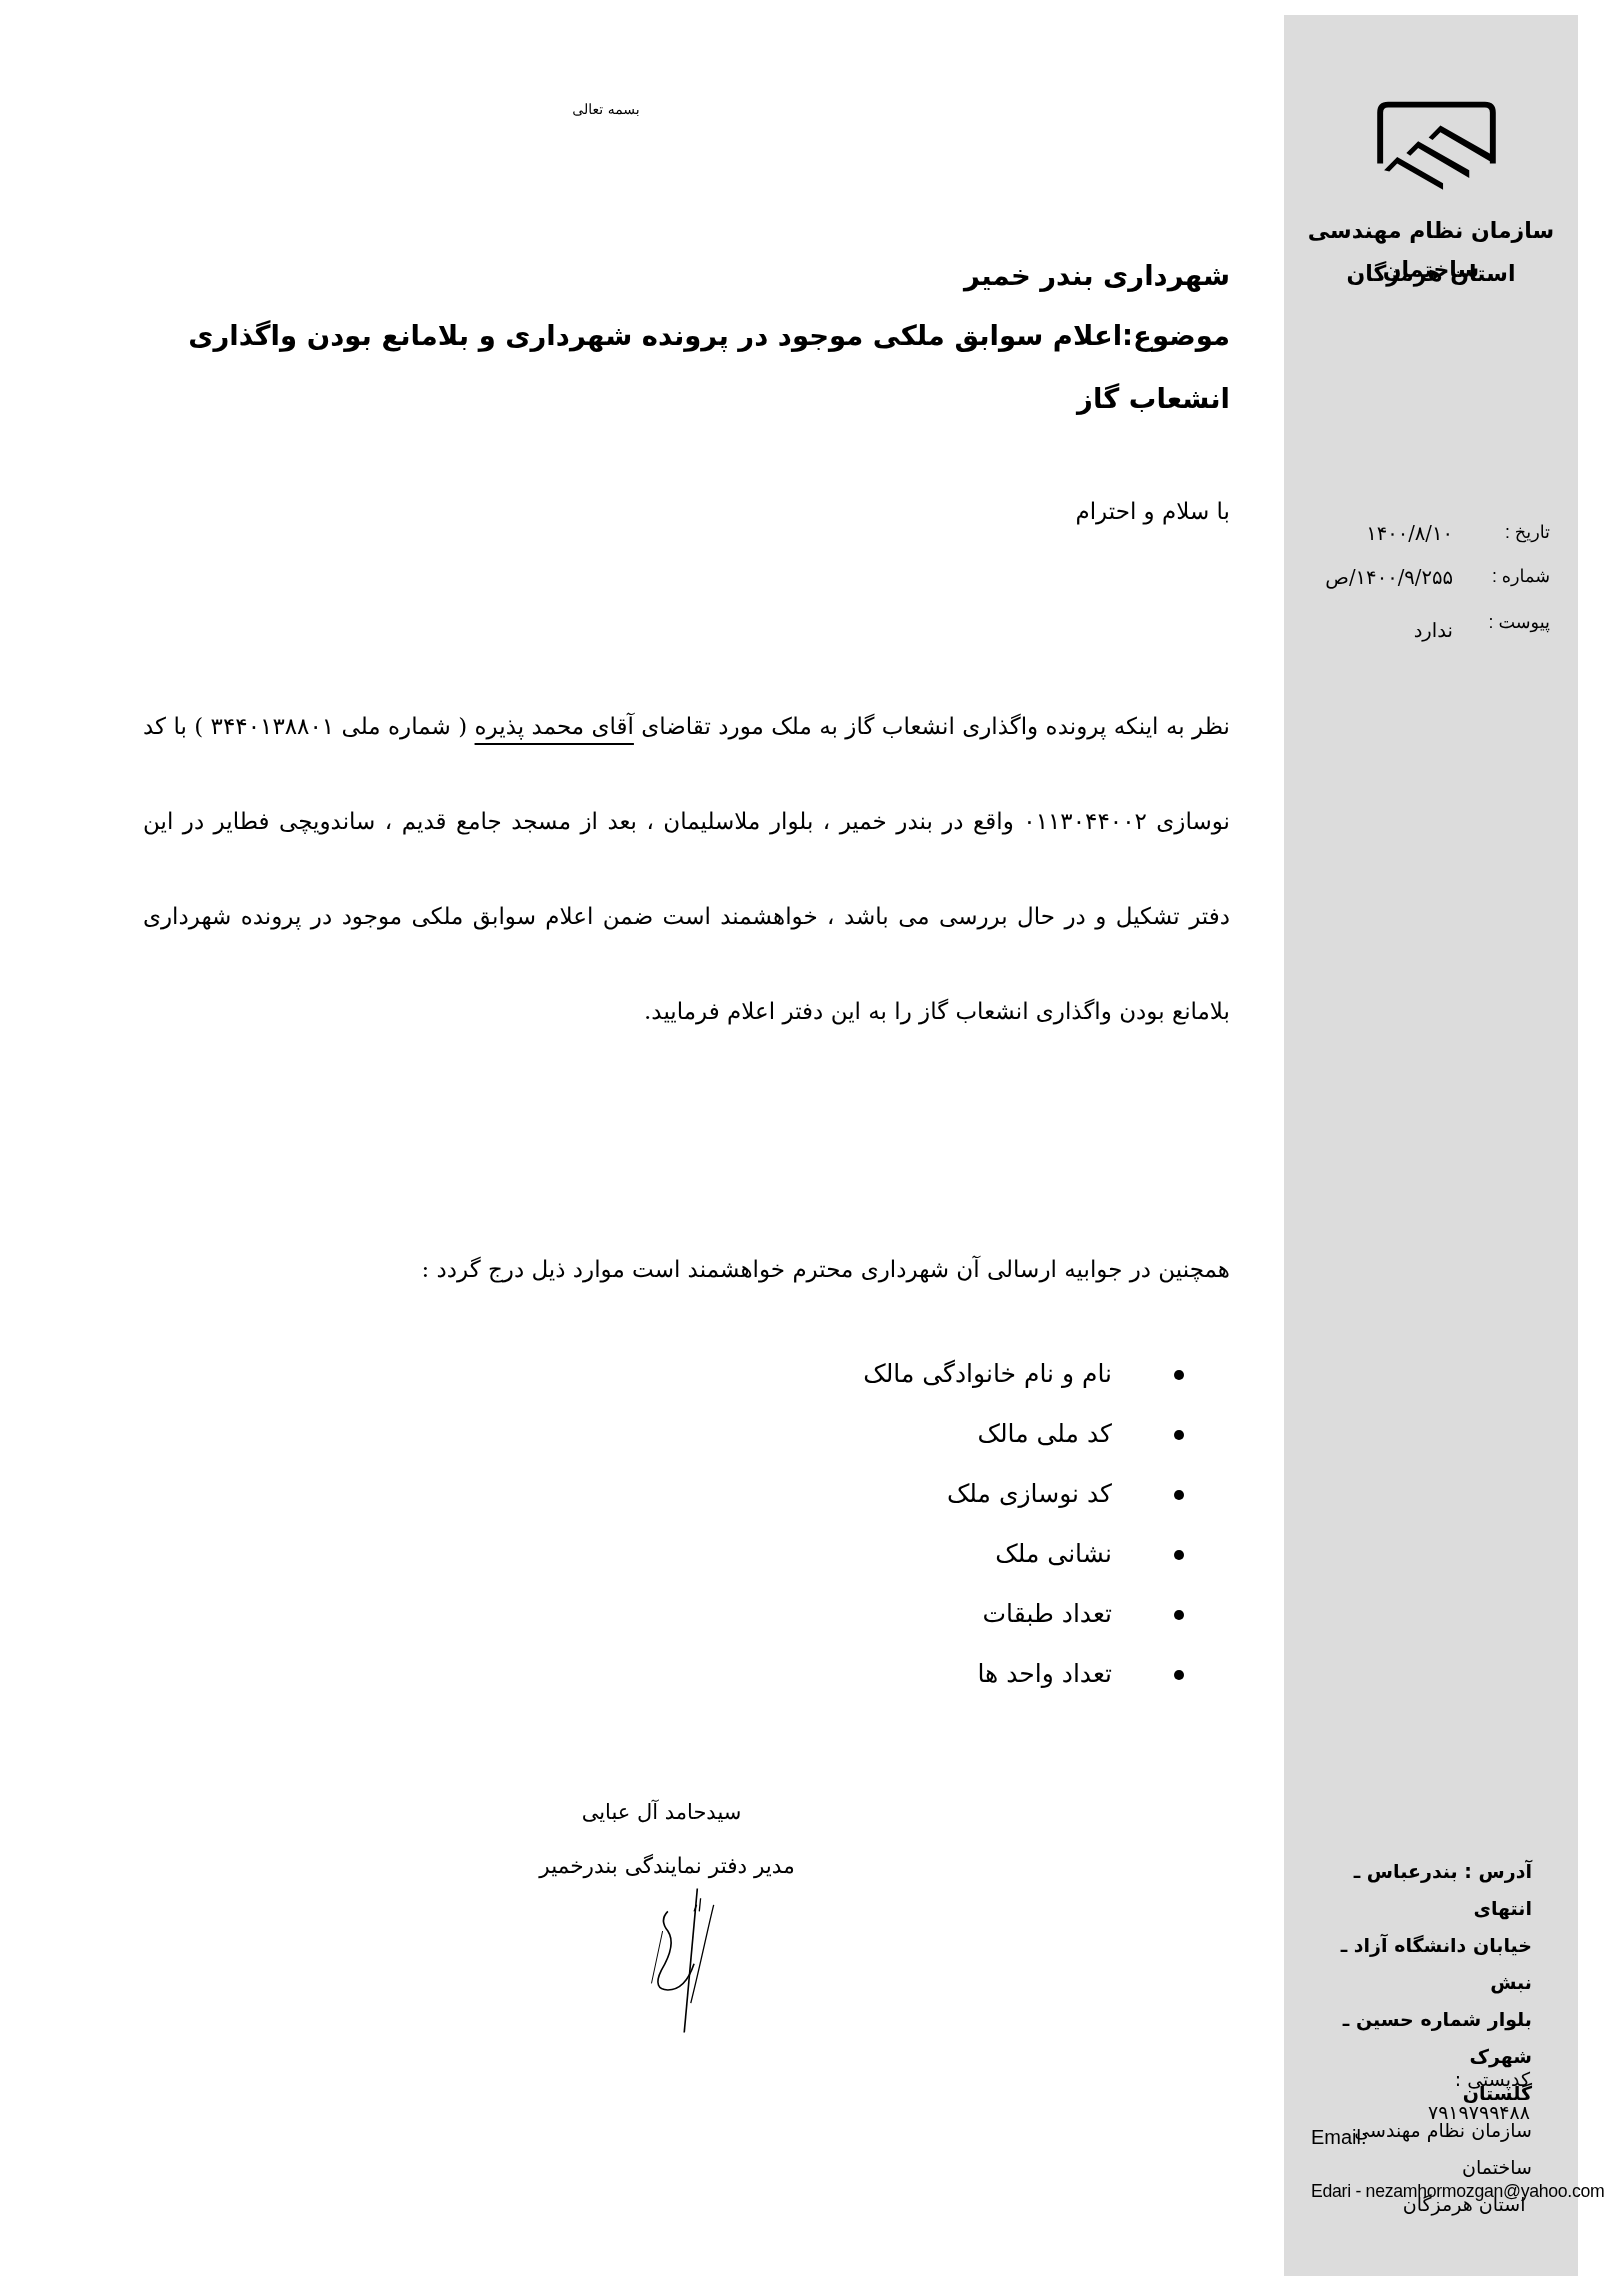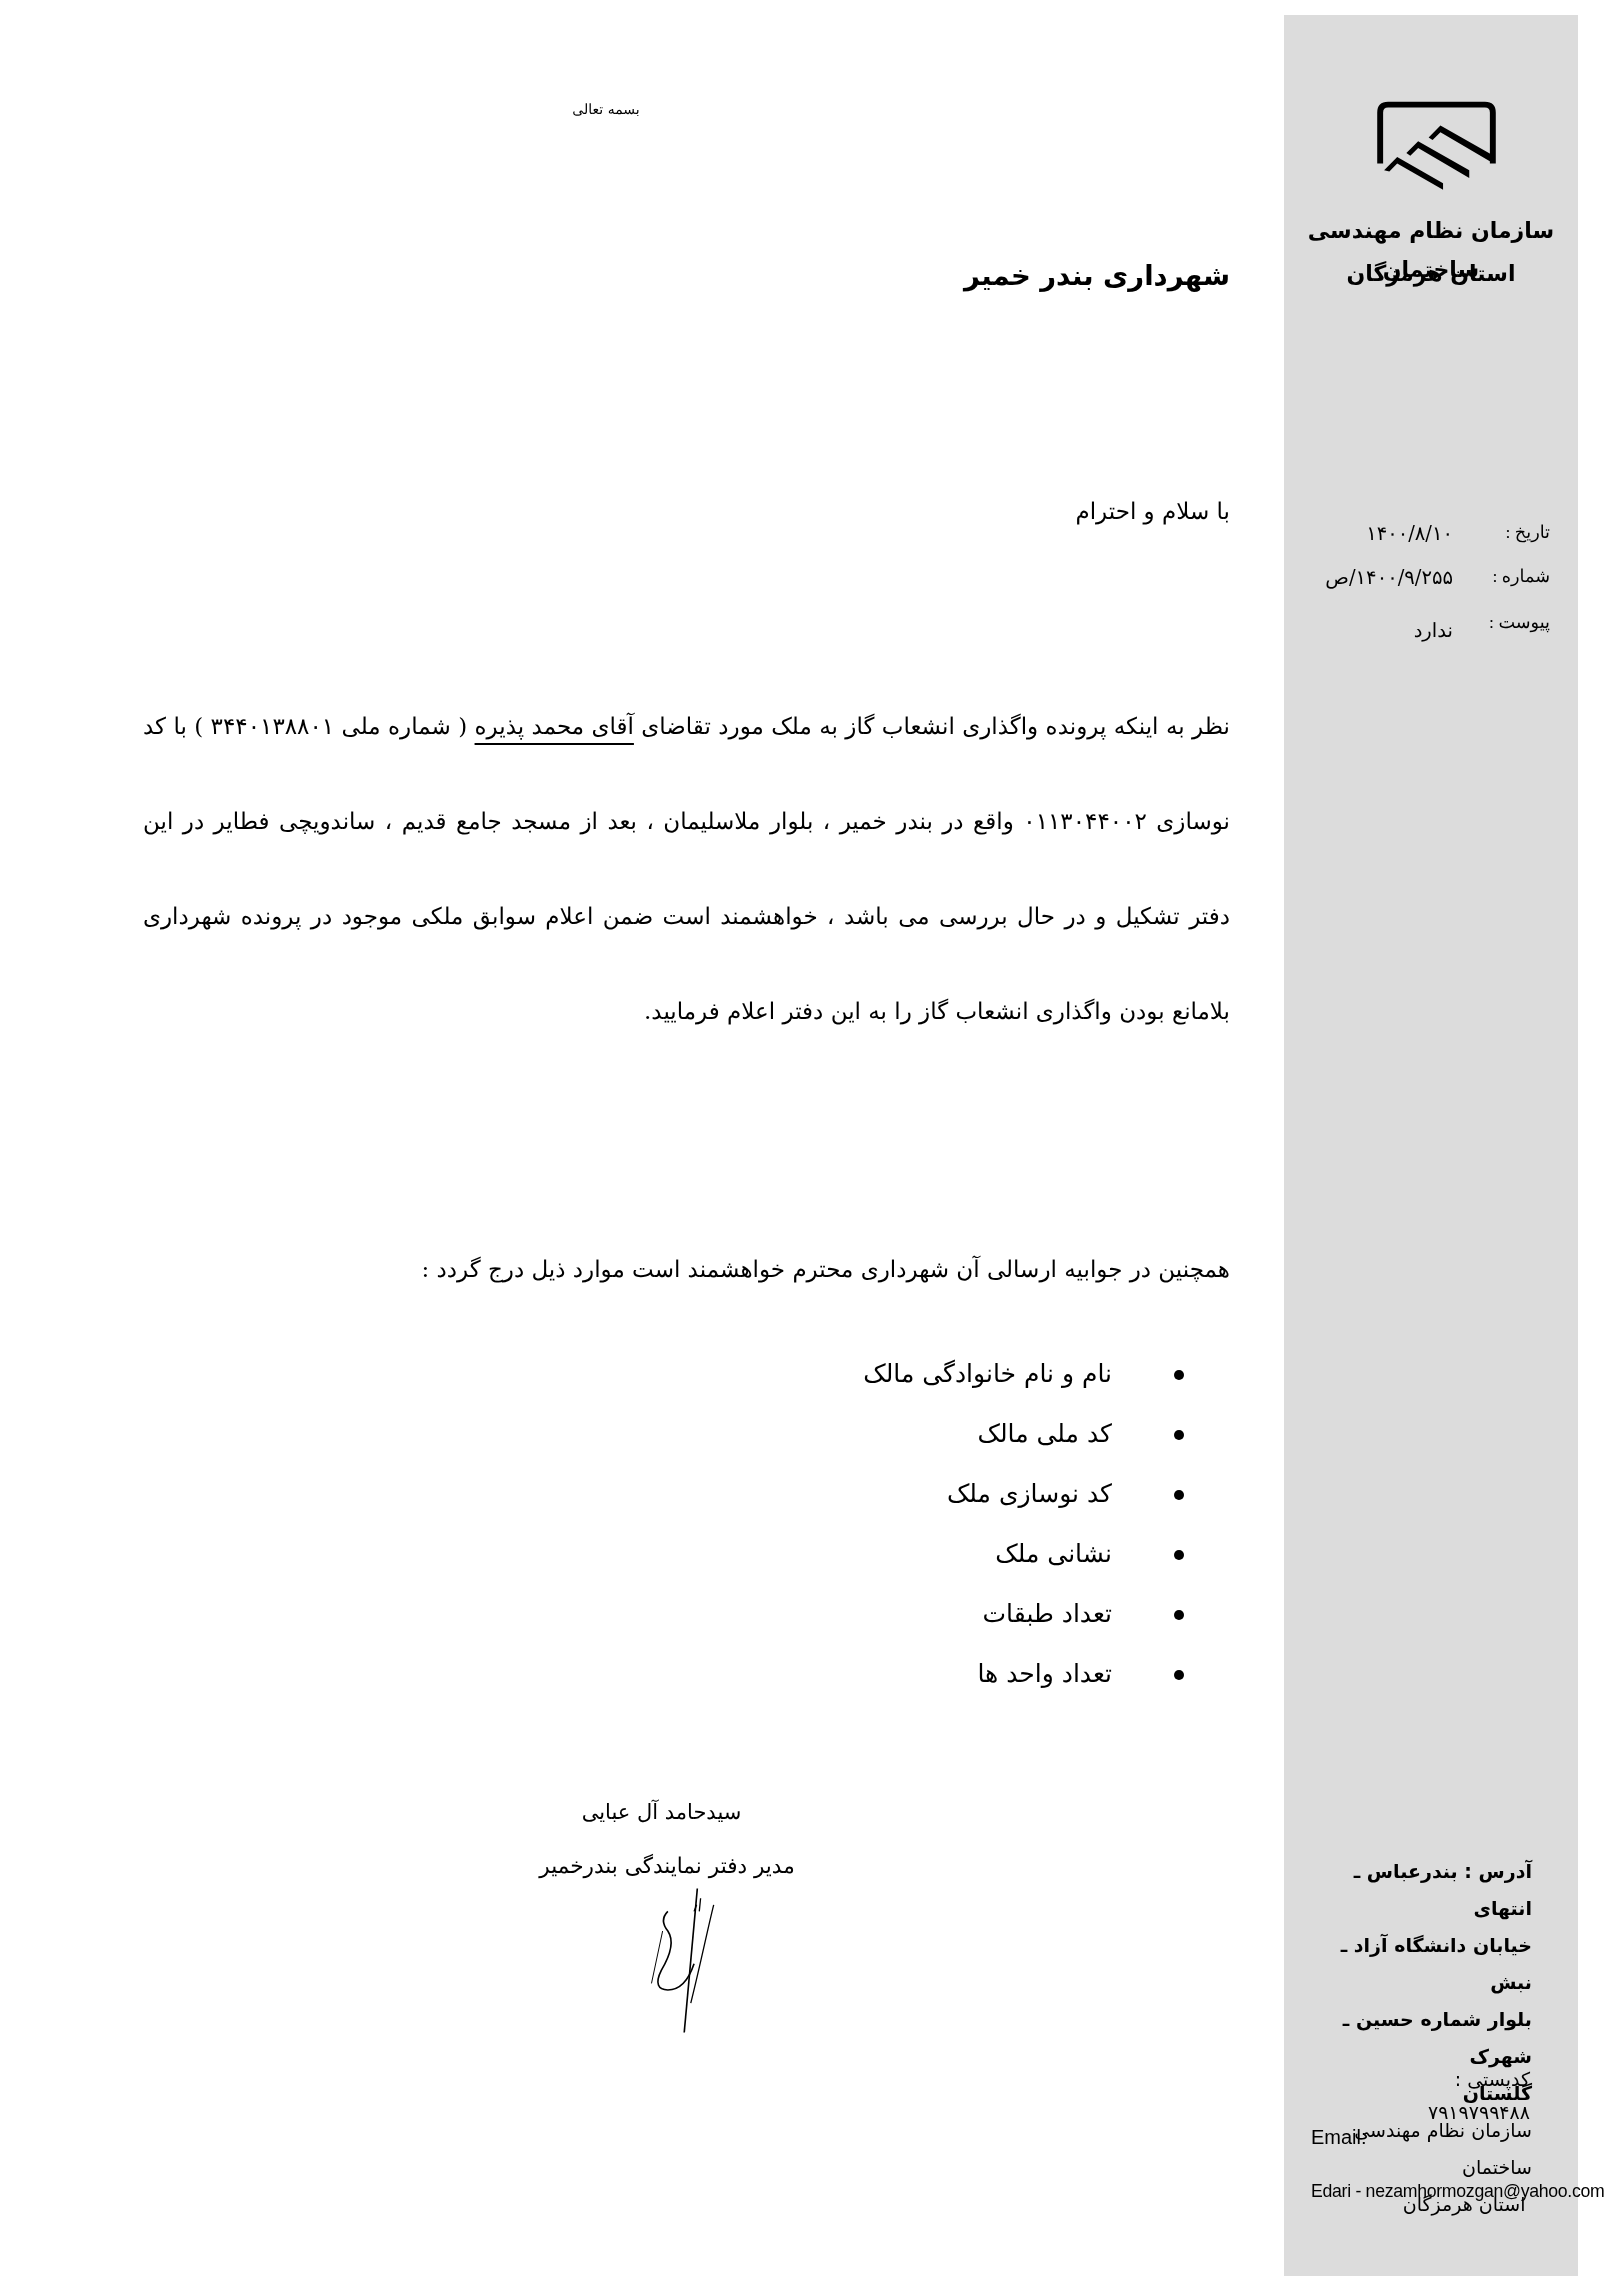--- a/index.html
+++ b/index.html
@@ -49,21 +49,21 @@
       line-height: 39px;
     }
     .org-title.l1 { top: 211px; }
     .org-title.l2 { top: 254px; }
     .meta-label {
       position: absolute;
       right: 73px;
       width: 79px;
       text-align: right;
       direction: rtl;
-      font-family: Liberation Serif, serif;
+      font-family: Liberation Sans, sans-serif;
       font-size: 17.7px;
     }
     .meta-value {
       position: absolute;
       right: 170px;
       width: 170px;
       text-align: right;
       direction: rtl;
       font-size: 19.6px;
     }
@@ -272,20 +272,21 @@
     <span>کدپستی : </span><span>۷۹۱۹۷۹۹۴۸۸</span>
   </div>
 
   <div class="email-label">Email:</div>
   <div class="email-value">Edari - nezamhormozgan@yahoo.com</div>
 
   <div class="basmala">بسمه تعالی</div>
 
   <div class="rtl recipient">شهرداری بندر خمیر</div>
 
+  <div class="rtl subject">موضوع:اعلام سوابق ملکی موجود در پرونده شهرداری و بلامانع بودن واگذاری انشعاب گاز</div>
 
   <div class="rtl greeting">با سلام و احترام</div>
 
   <div class="rtl body-para"><span>نظر به اینکه پرونده واگذاری انشعاب گاز به ملک مورد تقاضای </span><span class="underlined">آقای محمد پذیره</span><span> ( شماره ملی ۳۴۴۰۱۳۸۸۰۱ ) با کد نوسازی ۰۱۱۳۰۴۴۰۰۲ واقع در بندر خمیر ، بلوار ملاسلیمان ، بعد از مسجد جامع قدیم ، ساندویچی فطایر در این دفتر تشکیل و در حال بررسی می باشد ، خواهشمند است ضمن اعلام سوابق ملکی موجود در پرونده شهرداری  بلامانع بودن واگذاری انشعاب گاز را به این دفتر اعلام فرمایید.</span></div>
 
 
   <div class="rtl also">همچنین در جوابیه ارسالی آن شهرداری محترم خواهشمند است موارد ذیل درج گردد :</div>
 
   <ul class="items">
     <li><span class="bullet"></span><span>نام و نام خانوادگی مالک</span></li>

